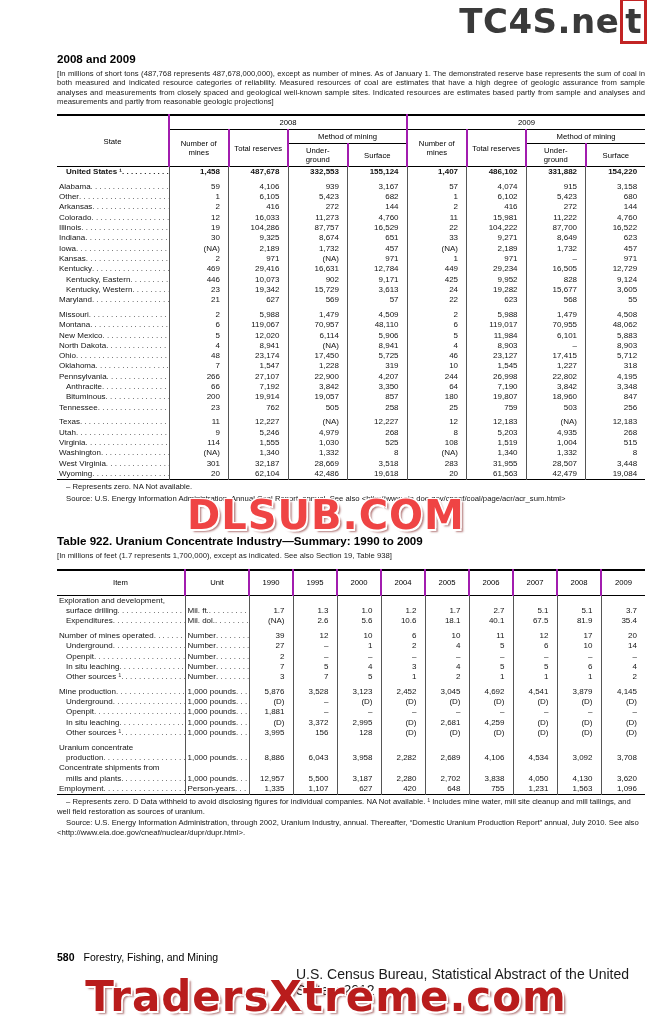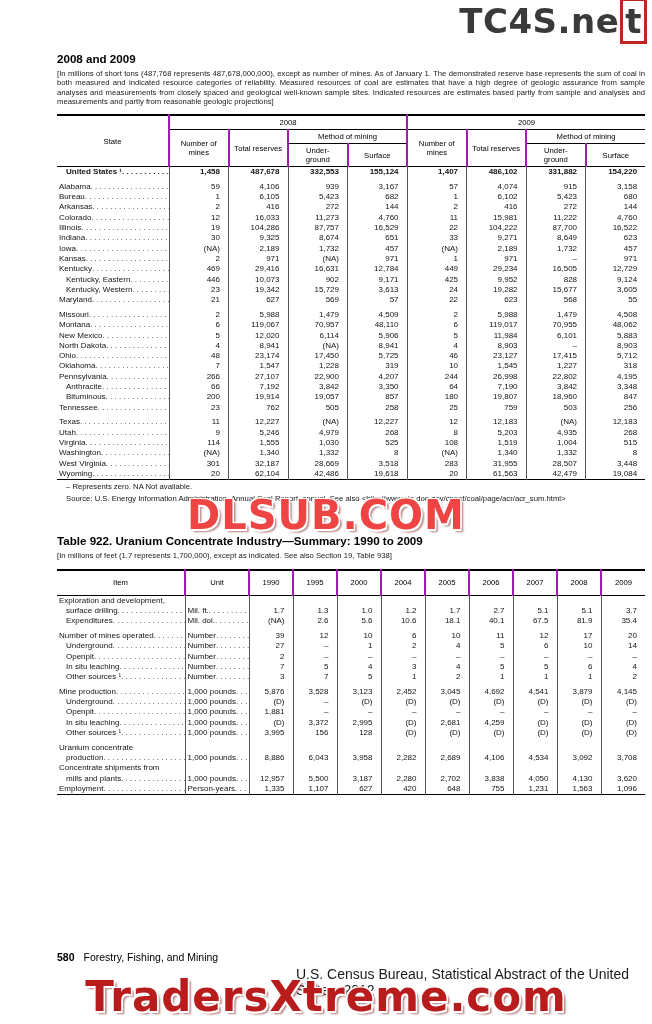--- a/index.html
+++ b/index.html
@@ -140,21 +140,21 @@
           <td class="num">939</td>
           <td class="num">3,167</td>
           <td class="num">57</td>
           <td class="num">4,074</td>
           <td class="num">915</td>
           <td class="num">3,158</td>
         </tr>
         <tr>
           <td>
             <div class="cf ind0">
-              <span class="nm">Bureau</span>
+              <span class="nm">Other</span>
               <span class="dots"></span>
             </div>
           </td>
           <td class="num">1</td>
           <td class="num">6,105</td>
           <td class="num">5,423</td>
           <td class="num">682</td>
           <td class="num">1</td>
           <td class="num">6,102</td>
           <td class="num">5,423</td>
@@ -1069,20 +1069,22 @@
           <td class="num">420</td>
           <td class="num">648</td>
           <td class="num">755</td>
           <td class="num">1,231</td>
           <td class="num">1,563</td>
           <td class="num">1,096</td>
         </tr>
       </tbody>
   </table>
 
+  <p class="footnote fn-indent">– Represents zero. D Data withheld to avoid disclosing figures for individual companies. NA Not available. ¹ Includes mine water, mill site cleanup and mill tailings, and well field restoration as sources of uranium.</p>
+  <p class="footnote fn-indent">Source: U.S. Energy Information Administration, through 2002, Uranium Industry, annual. Thereafter, “Domestic Uranium Production Report” annual, July 2010. See also &lt;http://www.eia.doe.gov/cneaf/nuclear/dupr/dupr.html&gt;.</p>
 
 </div>
 
 <div class="page-footer">
   <span class="pgnum">580</span><span>Forestry, Fishing, and Mining</span>
 </div>
 <div class="census">U.S. Census Bureau, Statistical Abstract of the United States: 2012</div>
 
 <div class="wm-mid">DLSUB.COM</div>
 <div class="wm-bottom">TradersXtreme.com</div>

